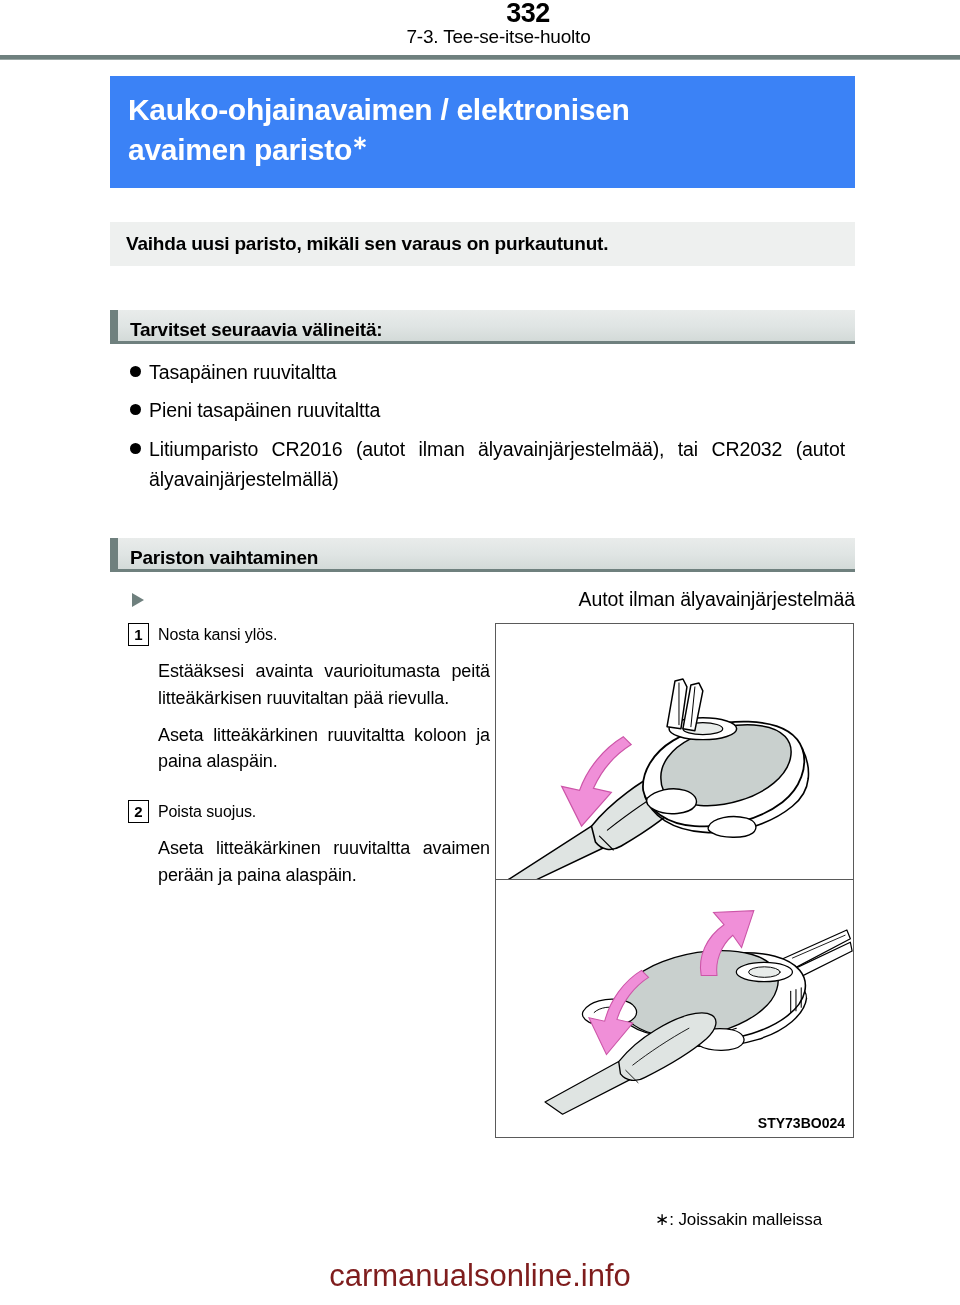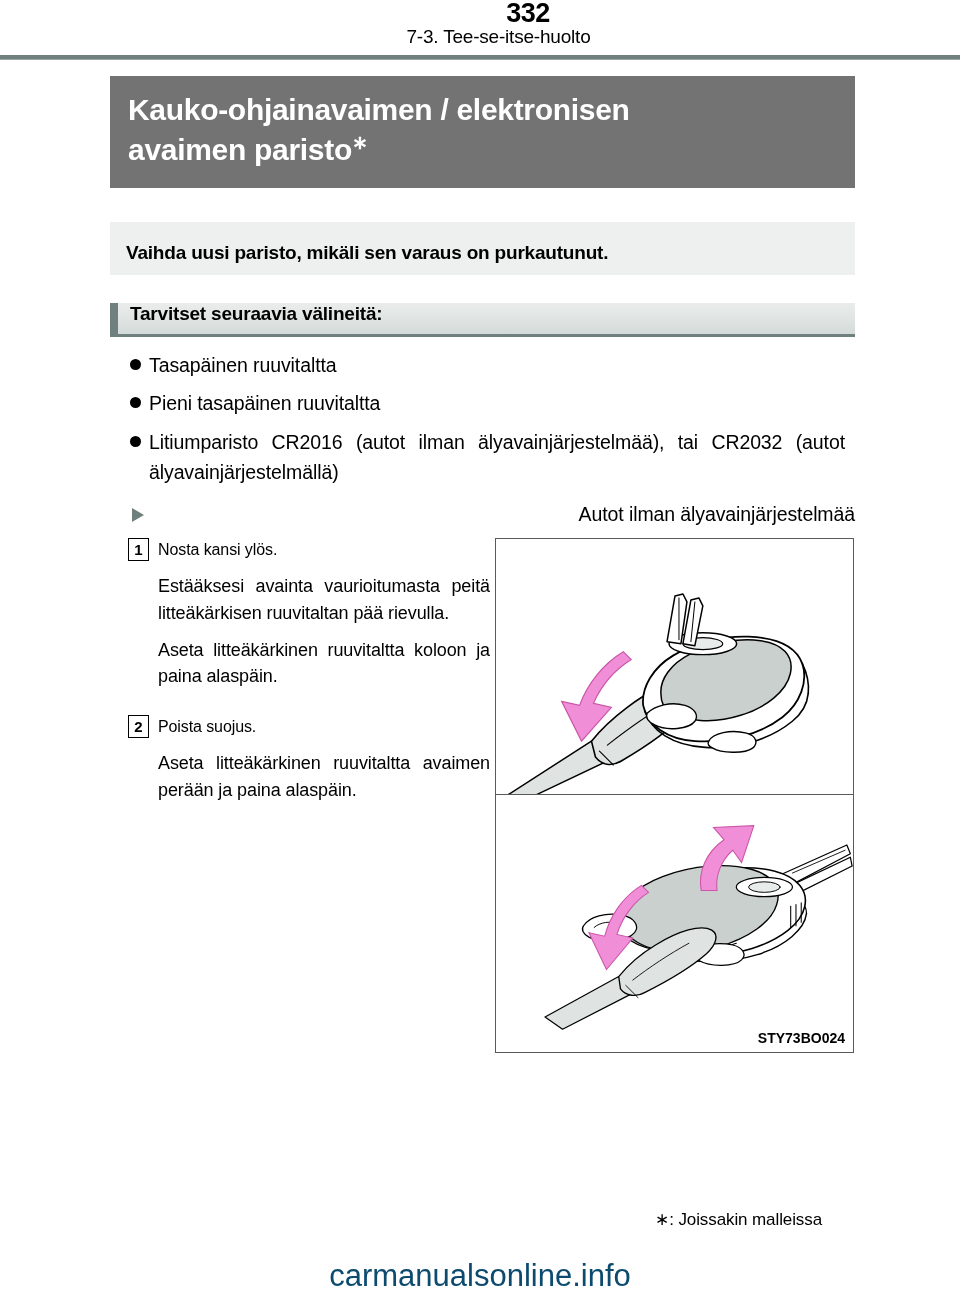--- a/index.html
+++ b/index.html
@@ -51,21 +51,21 @@
   
   .content {
     position: absolute;
     left: 110px;
     top: 76px;
     width: 745px;
   }
 
   
   .title-band {
-    background: #737373;
+    background: #3b82f6;
     color: #ffffff;
     padding: 14px 18px 18px 18px;
     box-sizing: border-box;
     width: 745px;
   }
   .title-band .title-line {
     font-size: 30px;
     font-weight: bold;
     line-height: 1.33;
     letter-spacing: -0.3px;
@@ -77,36 +77,36 @@
     line-height: 0;
     font-weight: bold;
   }
 
   
   .notice-band {
     margin-top: 34px;
     background: #eef0ef;
     width: 745px;
     box-sizing: border-box;
-    padding: 20px 16px 11px 16px;
+    padding: 11px 16px 11px 16px;
     font-size: 19px;
     font-weight: bold;
     letter-spacing: -0.2px;
   }
 
   
   .section-header {
-    margin-top: 28px;
+    margin-top: 44px;
     width: 745px;
     box-sizing: border-box;
     height: 34px;
     background: linear-gradient(to bottom, #e9eceb 0%, #dfe4e3 55%, #d3dad8 100%);
     border-bottom: 3px solid #6f807e;
     display: flex;
-    align-items: flex-start;
+    align-items: flex-end;
     position: relative;
   }
   .section-header::before {
     content: "";
     position: absolute;
     left: 0; top: 0;
     width: 8px;
     height: 34px;
     background: #6f807e;
   }
@@ -244,21 +244,21 @@
   }
 
   
   .watermark {
     position: absolute;
     left: 0;
     top: 1258px;
     width: 960px;
     text-align: center;
     font-size: 31px;
-    color: #0c4a6e;
+    color: #7f1d1d;
     letter-spacing: 0px;
   }
 </style>
 </head>
 <body>
 
 <div class="page-head">
   <div class="page-number">332</div>
   <div class="head-section">7-3. Tee-se-itse-huolto</div>
 </div>
@@ -285,20 +285,23 @@
     <div class="bullet-item">
       <span class="bullet-dot"></span>
       <span class="bullet-text single">Pieni tasapäinen ruuvitaltta</span>
     </div>
     <div class="bullet-item">
       <span class="bullet-dot"></span>
       <span class="bullet-text">Litiumparisto CR2016 (autot ilman älyavainjärjestelmää), tai CR2032 (autot älyavainjärjestelmällä)</span>
     </div>
   </div>
 
+  <div class="section-header">
+    <span class="sh-text">Pariston vaihtaminen</span>
+  </div>
 
   <div class="arrow-head">
     <span class="arrow-tri"></span>
     <span class="arrow-label">Autot ilman älyavainjärjestelmää</span>
   </div>
 
   <div class="steps-area">
 
     <div class="step-col">
 

